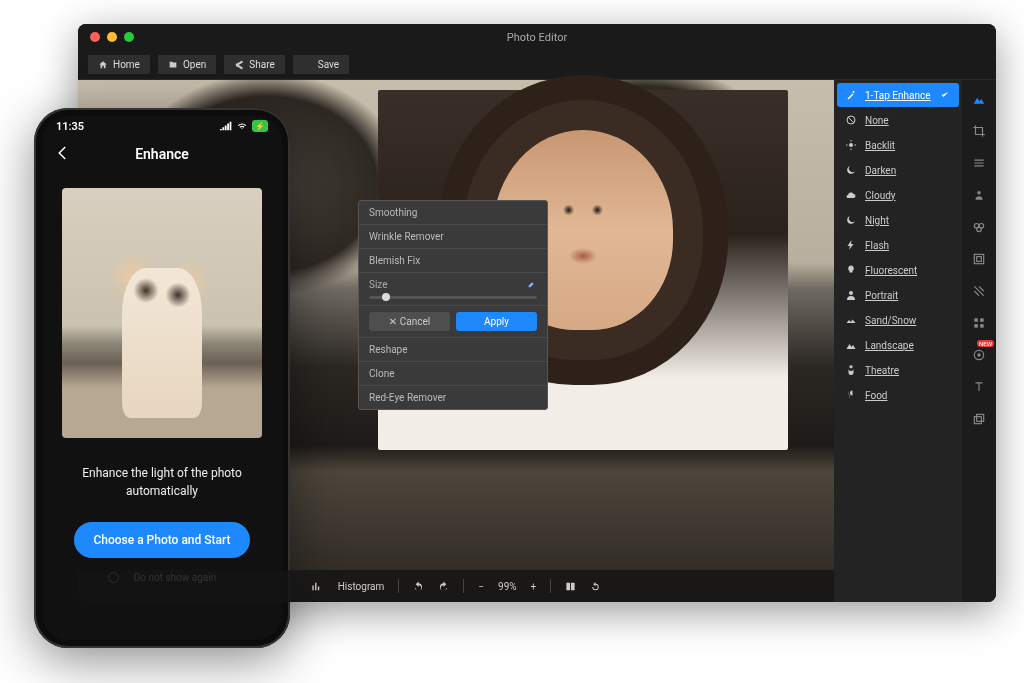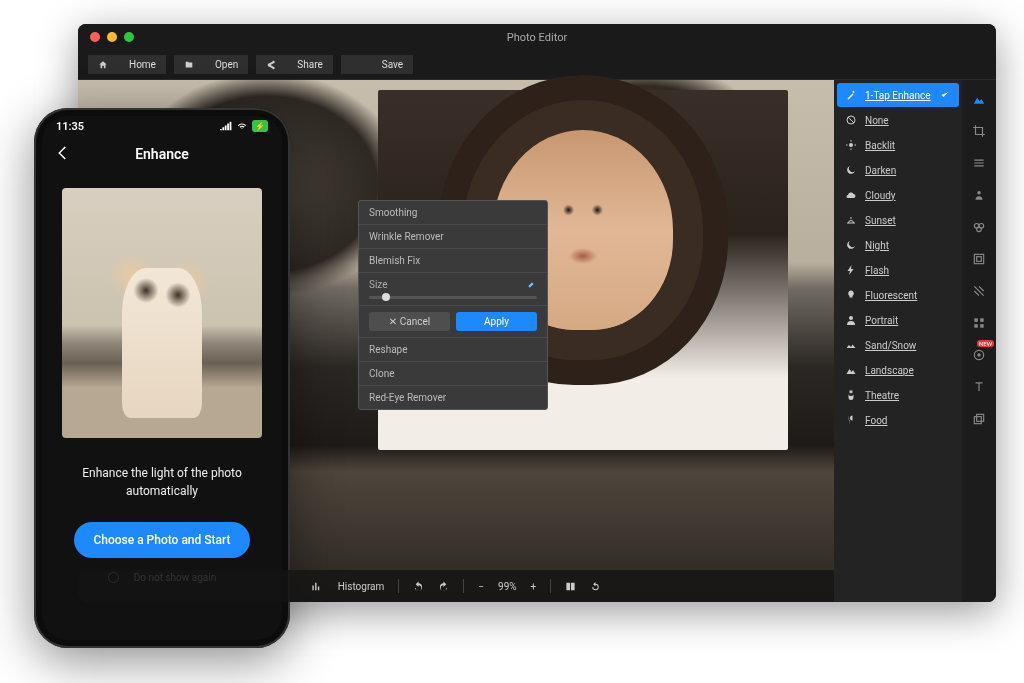--- a/index.html
+++ b/index.html
@@ -24,21 +24,21 @@
   .dot-red { background: #ff5f57; }
   .dot-yellow { background: #febc2e; }
   .dot-green { background: #28c840; }
   .titlebar-title { position: absolute; left: 0; right: 0; text-align: center; color: #aaa; font-size: 11px; }
 
   .toolbar {
     height: 30px; display: flex; align-items: center; gap: 8px; padding: 0 10px;
     background: #1a1a1a; border-bottom: 1px solid #2a2a2a;
   }
   .toolbar-btn {
-    display: flex; align-items: center; gap: 21px;
+    display: flex; align-items: center; gap: 5px;
     background: #2f2f2f; color: #ddd; padding: 4px 10px; border-radius: 0; font-size: 10px;
     cursor: pointer; border: none;
   }
   .toolbar-btn svg { width: 10px; height: 10px; fill: #ccc; }
 
   .workspace {
     flex: 1; display: flex; min-height: 0;
   }
   .canvas-area {
     flex: 1; position: relative; background: #0f0f0f; display:flex; flex-direction:column;
@@ -288,26 +288,20 @@
         <span>Darken</span>
       </div>
       <div class="enhance-item">
         <svg viewBox="0 0 24 24">
             <path d="M6 18h11a4 4 0 000-8 6 6 0 00-11 2 3 3 0 000 6z"></path>
           </svg>
         <span>Cloudy</span>
       </div>
       <div class="enhance-item">
         <svg viewBox="0 0 24 24">
-            <path d="M4 18h16M7 18a5 5 0 0110 0M12 6v4" stroke="currentColor" stroke-width="2" fill="none"></path>
-          </svg>
-        <span>Sunset</span>
-      </div>
-      <div class="enhance-item">
-        <svg viewBox="0 0 24 24">
             <path d="M20 14A8 8 0 1110 4a7 7 0 0010 10z"></path>
           </svg>
         <span>Night</span>
       </div>
       <div class="enhance-item">
         <svg viewBox="0 0 24 24">
             <path d="M13 2L5 14h5l-2 8 9-12h-5z"></path>
           </svg>
         <span>Flash</span>
       </div>

